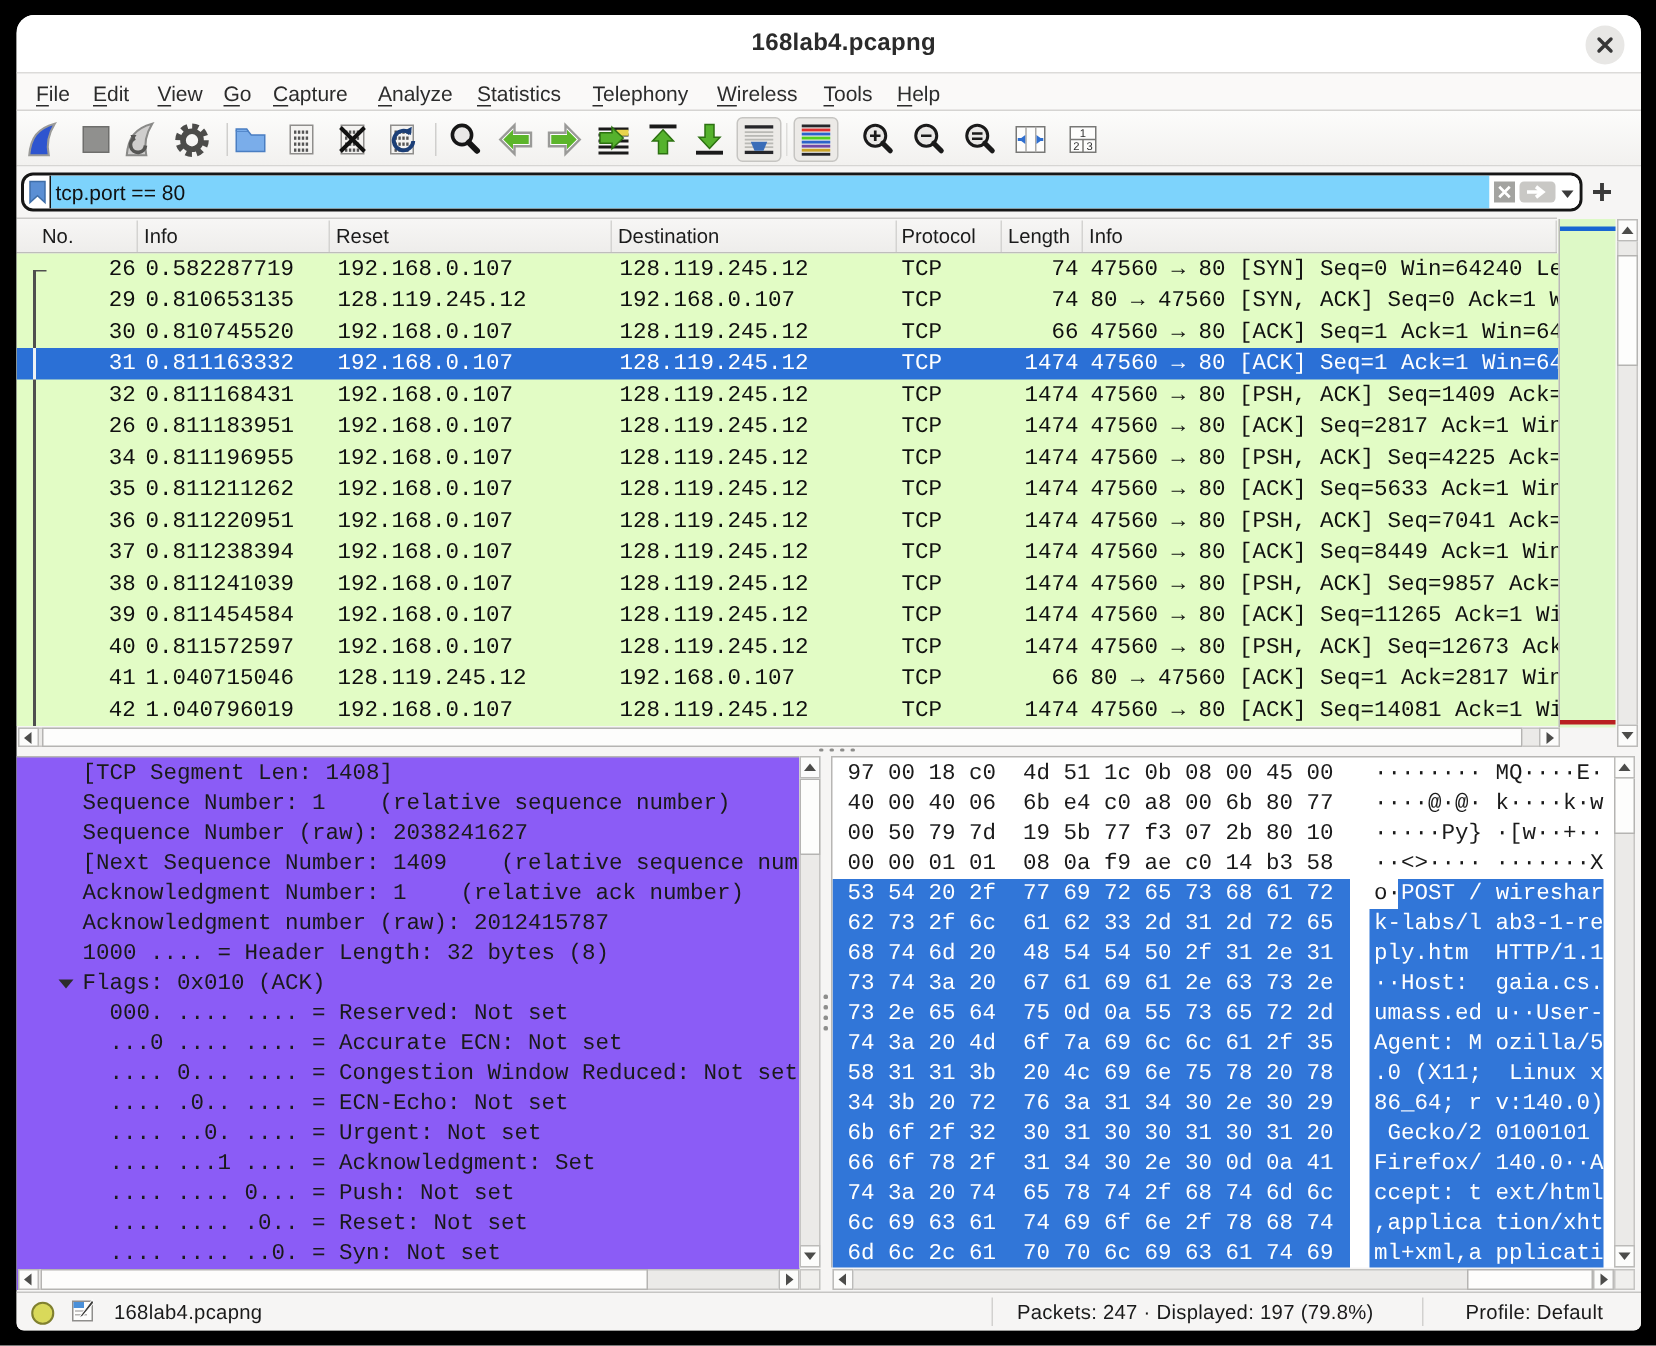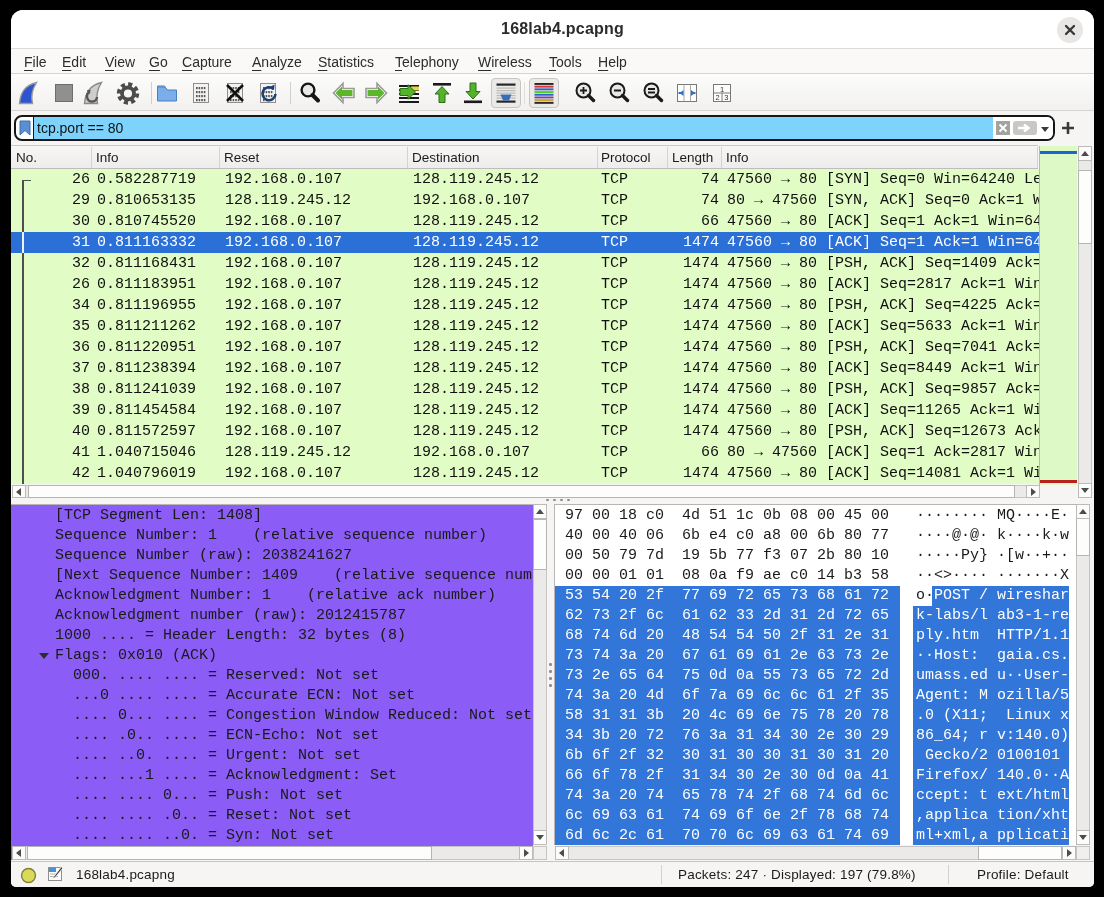--- a/index.html
+++ b/index.html
@@ -32,21 +32,21 @@
 #fbtns{flex:none;width:60px;background:#fff;position:relative}
 #fplus{left:1049px;top:110px}
 
 #plheader{left:0;top:135px;width:1027px;height:24px;background:linear-gradient(#f7f6f5,#eeedeb);
  border-top:1px solid #c9c8c6;border-bottom:1px solid #bebdbb;box-sizing:border-box}
 .hc{position:absolute;top:4px;font-size:13.5px;color:#1b1b1b}
 .hsep{position:absolute;top:1px;width:1px;height:21px;background:#d4d3d1}
 #plrows{left:0;top:159px;width:1028px;height:315px;background:#e2fcc5;overflow:hidden}
 .prow{position:absolute;left:0;width:100%;height:21px;color:#101010}
 .prow span{position:absolute;line-height:21px}
-.prow .c1{left:30px;width:49px;text-align:right}
+.prow .c1{left:46px;width:49px;text-align:center}
 .prow .c2{left:86px}.prow .c3{left:214px}.prow .c4{left:402px}.prow .c5{left:590px}
 .prow .c6{left:630px;width:78px;text-align:right}.prow .c7{left:716px}
 #selrow{background:#2b70d6;color:#fff}
 
 .sbtn{position:absolute;background:#fcfcfb;border:1px solid #bcbbb9;box-sizing:border-box}
 .groove{position:absolute;background:#ebeae8;border:1px solid #c6c5c3;box-sizing:border-box}
 .thumb{position:absolute;background:#fdfdfc;border:1px solid #b5b4b2;box-sizing:border-box}
 .arr{width:0;height:0;position:absolute}
 
 #minimap{left:1028px;top:136px;width:38px;height:339px;background:#ddf9c6;border-left:1px solid #b9b8b6;box-sizing:border-box}
@@ -271,21 +271,21 @@
               <path d="M5 7 h9 M11 3.5 L15.5 7 L11 10.5" stroke="#fff" stroke-width="2.4" fill="none"></path>
             </svg></div>
         <div class="arr" style="left:48px;top:10px;border-left:4.5px solid transparent;border-right:4.5px solid transparent;border-top:5px solid #3a3a3a"></div>
       </div>
     </div>
   </div>
   <div class="abs" id="fplus"><svg width="16" height="16">
         <path d="M8 2 V14 M2 8 H14" stroke="#3a3a3a" stroke-width="2.6"></path>
       </svg></div>
   <div class="abs" id="plheader">
-    <span class="hc" style="left:5px">No.</span>
+    <span class="hc" style="left:17px">No.</span>
       <span class="hc" style="left:85px">Info</span>
     <span class="hc" style="left:213px">Reset</span>
       <span class="hc" style="left:401px">Destination</span>
     <span class="hc" style="left:590px">Protocol</span>
       <span class="hc" style="left:661px">Length</span>
     <span class="hc" style="left:715px">Info</span>
     <span class="hsep" style="left:80px"></span>
       <span class="hsep" style="left:208px"></span>
     <span class="hsep" style="left:396px"></span>
       <span class="hsep" style="left:586px"></span>

